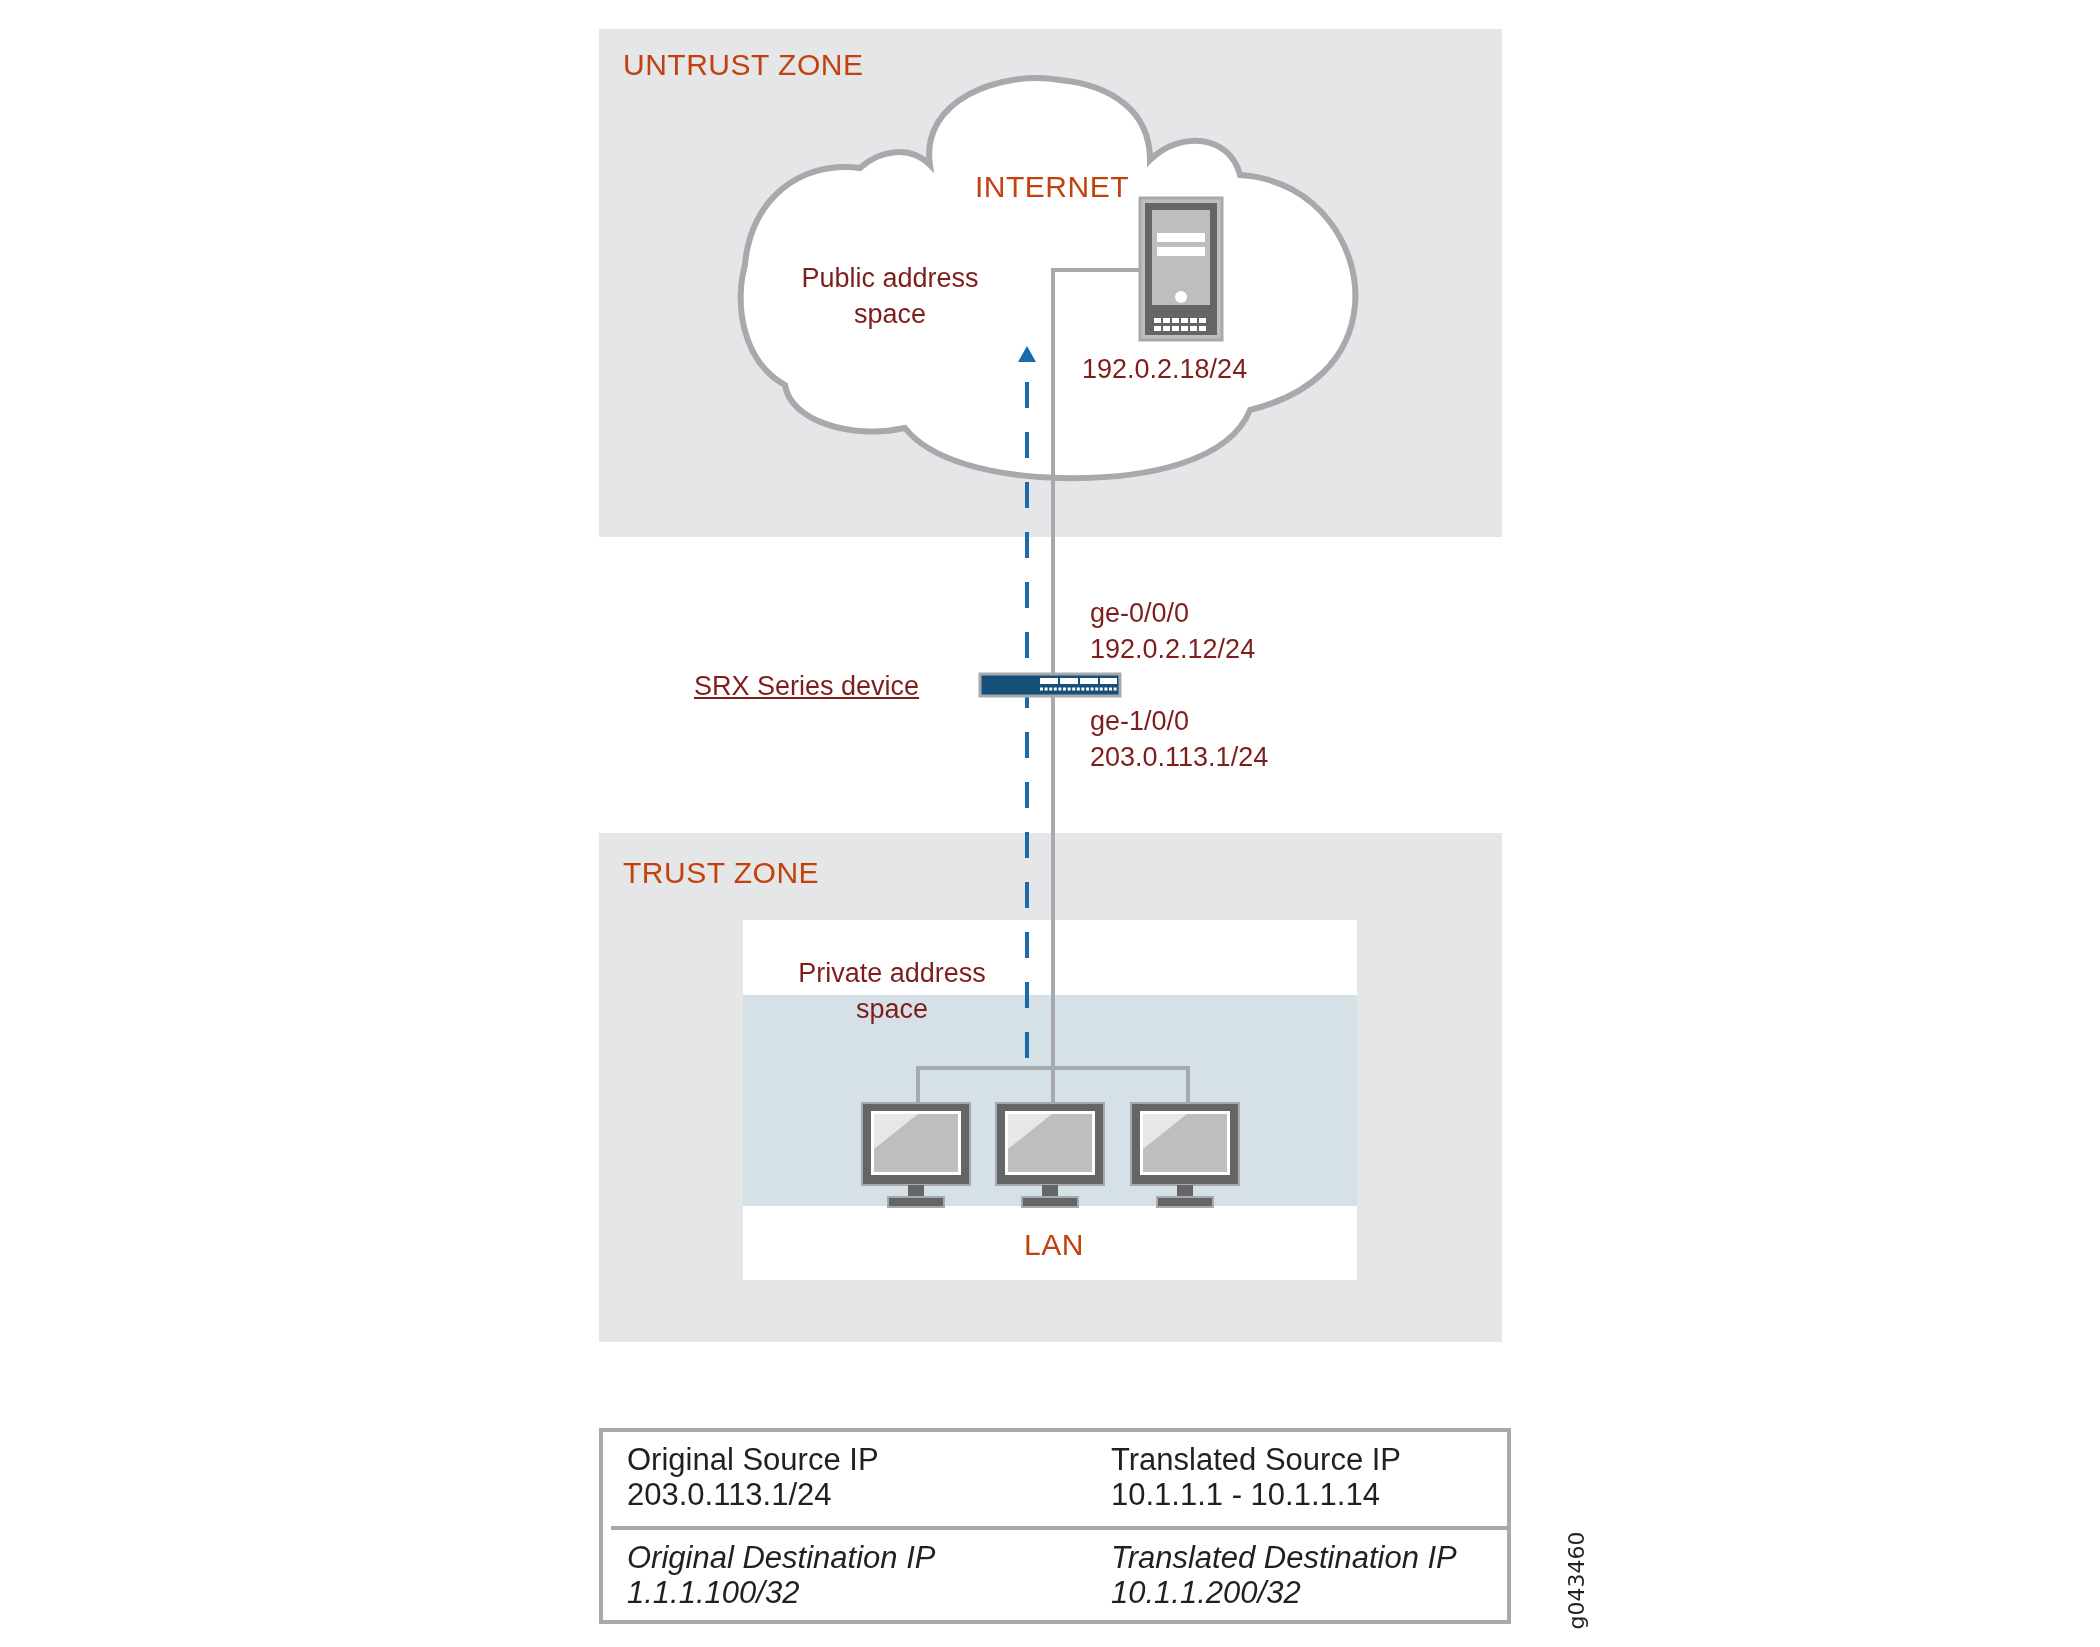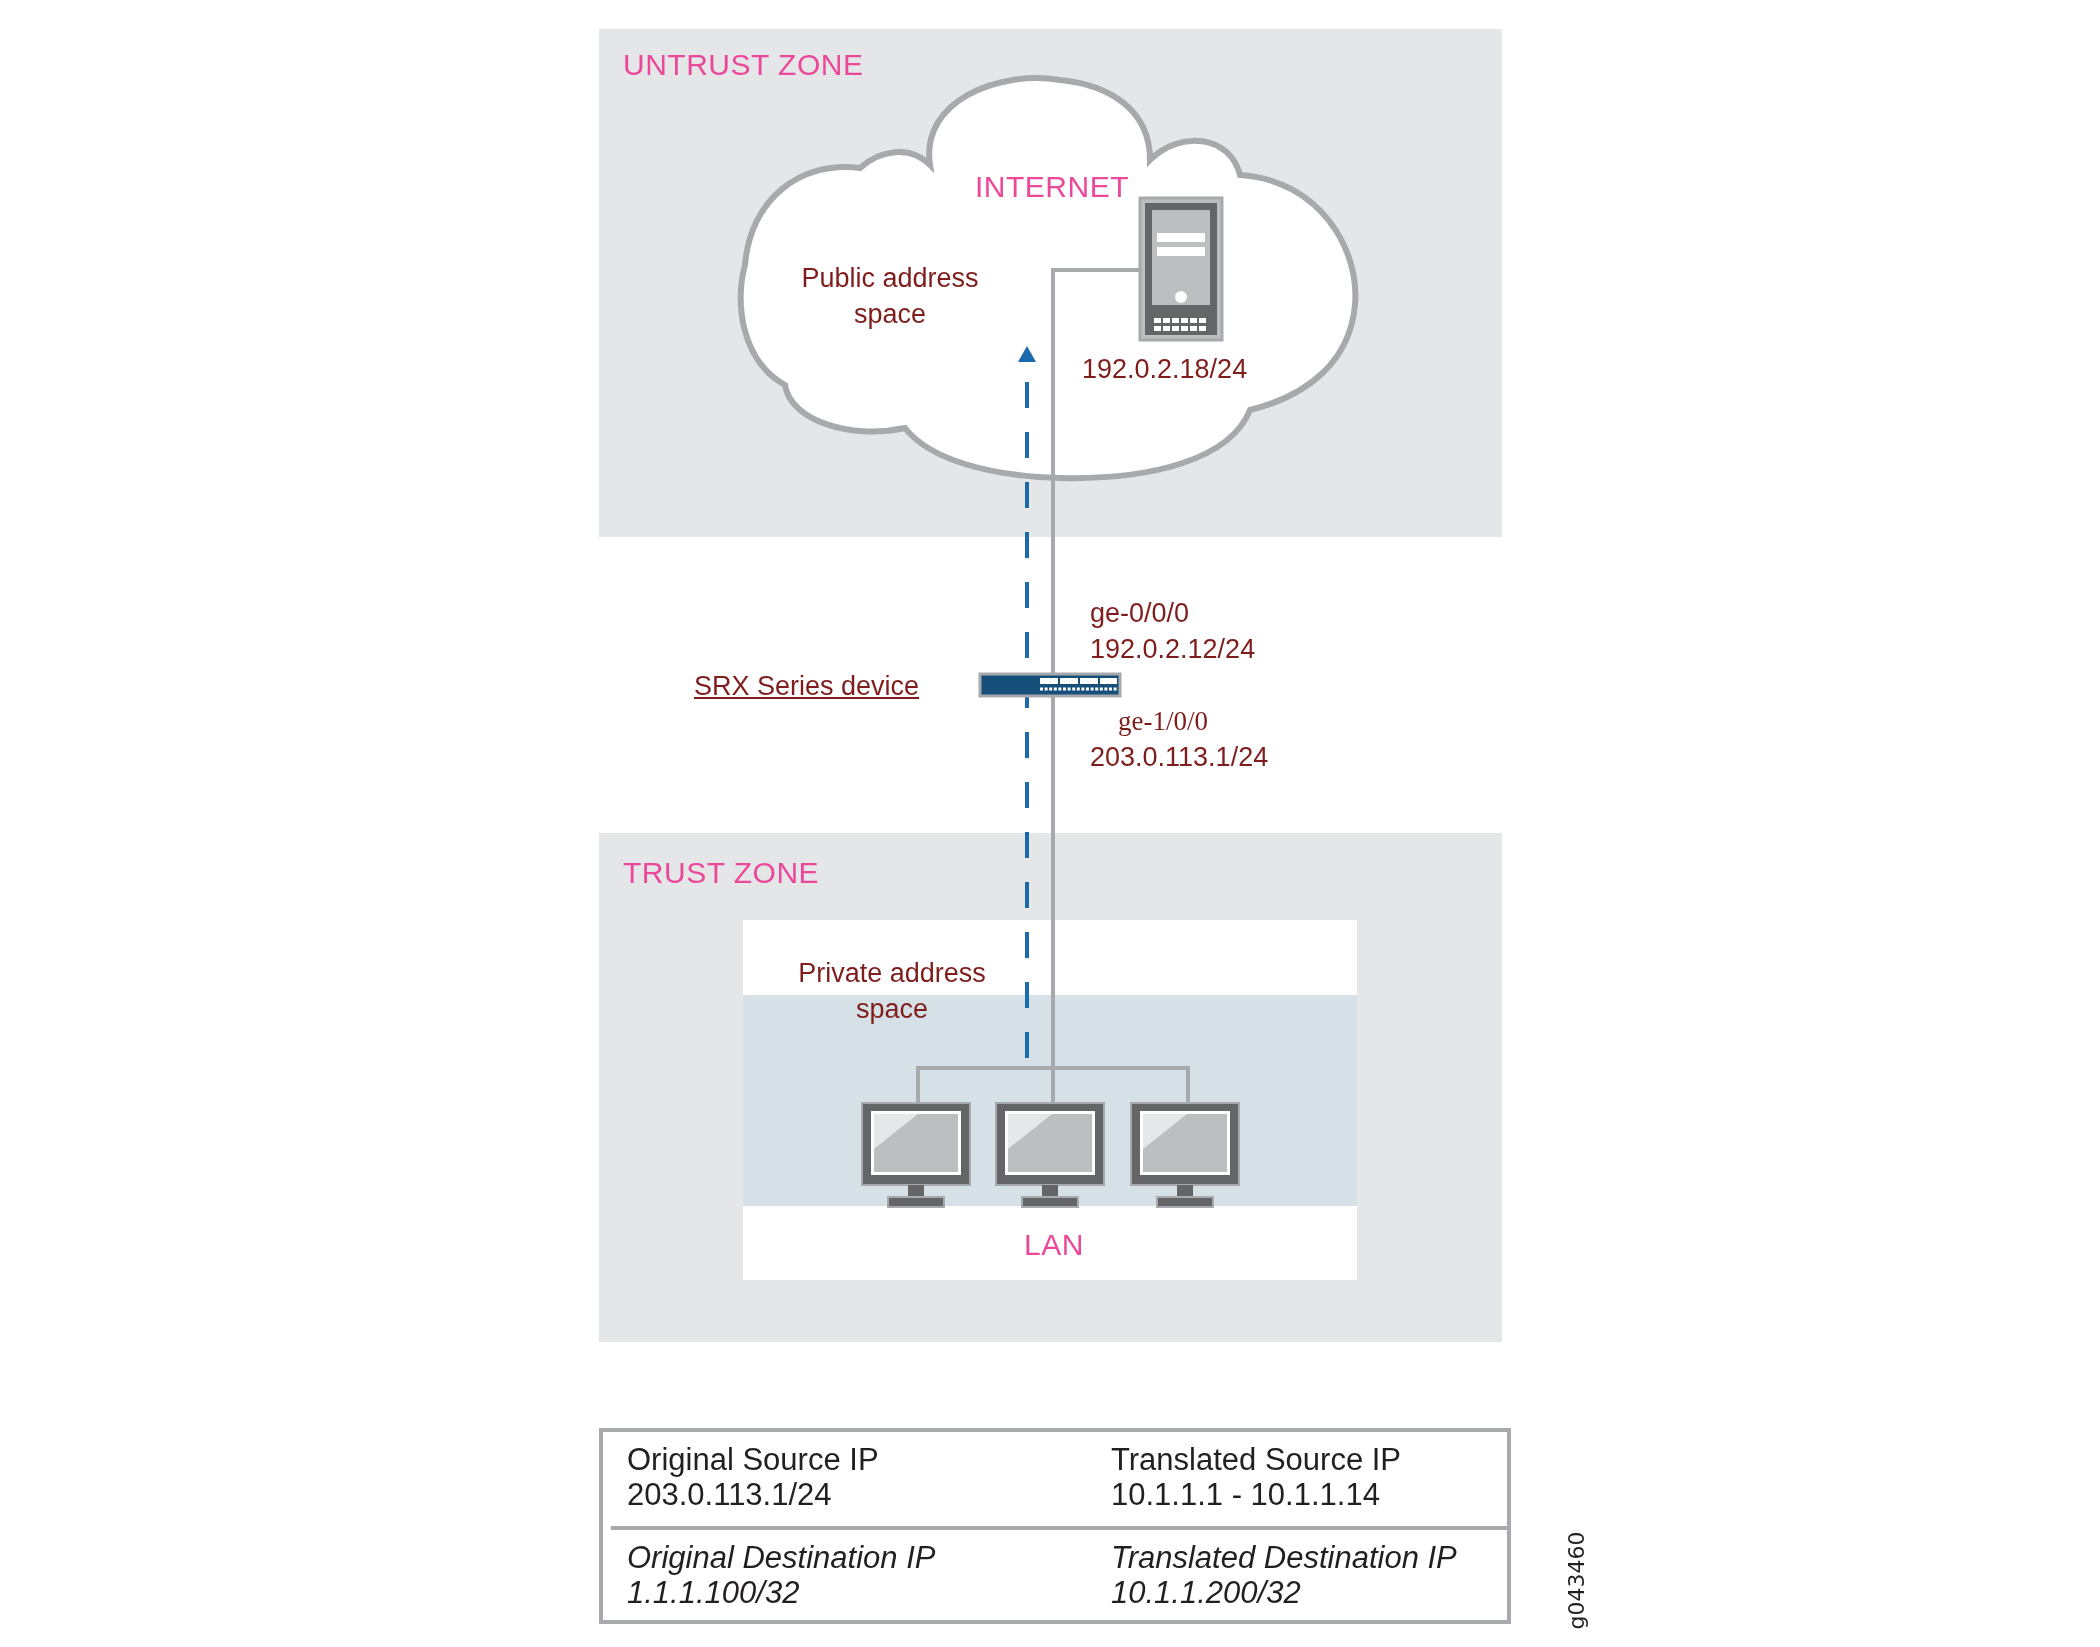--- a/index.html
+++ b/index.html
@@ -1,20 +1,20 @@
 <!DOCTYPE html>
 <html><head>
 <meta charset="utf-8">
 <style>
   html, body { margin:0; padding:0; background:#ffffff; }
   body { width:2100px; height:1647px; position:relative; overflow:hidden;
          font-family:"Liberation Sans", sans-serif; color:#231f20; }
   .abs { position:absolute; }
   .zone { position:absolute; background:#e5e6e8; }
-  .zone-label { position:absolute; color:#ec4899; font-size:30px; letter-spacing:0.5px; white-space:nowrap; }
+  .zone-label { position:absolute; color:#c2410c; font-size:30px; letter-spacing:0.5px; white-space:nowrap; }
   .txt { position:absolute; font-size:27px; color:#7f1d1d; white-space:nowrap; line-height:36px; }
   .center { text-align:center; }
   svg { position:absolute; left:0; top:0; }
   .nat-table { position:absolute; left:599px; top:1428px; width:912px; height:196px;
                border:4px solid #a7a9ac; box-sizing:border-box; }
   .nat-row { position:absolute; left:0; right:0; height:94px;margin-left:8px; }
   .nat-row.r1 { top:0; border-bottom:4px solid #a7a9ac; }
   .nat-row.r2 { top:98px;font-style:italic; }
   .cell { position:absolute; top:10px; font-size:31px; line-height:35px; white-space:nowrap; }
   .cell.c1 { left:16px; }
@@ -126,21 +126,21 @@
 <div class="zone-label" style="left:975px;top:170px;">INTERNET</div>
 <div class="txt center" style="left:760px;top:260px;width:260px;">
   <div>Public address</div>
   <div>space</div>
 </div>
 <div class="txt" style="left:1082px;top:351px;">192.0.2.18/24</div>
 
 <div class="txt" style="left:694px;top:668px;text-decoration:underline;">SRX Series device</div>
 <div class="txt" style="left:1090px;top:595px;">ge-0/0/0</div>
 <div class="txt" style="left:1090px;top:631px;">192.0.2.12/24</div>
-<div class="txt" style="left:1118px;top:703px;font-family:Liberation Serif, serif;">ge-1/0/0</div>
+<div class="txt" style="left:1090px;top:703px;">ge-1/0/0</div>
 <div class="txt" style="left:1090px;top:739px;">203.0.113.1/24</div>
 
 <div class="txt center" style="left:762px;top:955px;width:260px;">
   <div>Private address</div>
   <div>space</div>
 </div>
 <div class="zone-label" style="left:1024px;top:1228px;">LAN</div>
 
 <div class="nat-table">
   <div class="nat-row r1">

